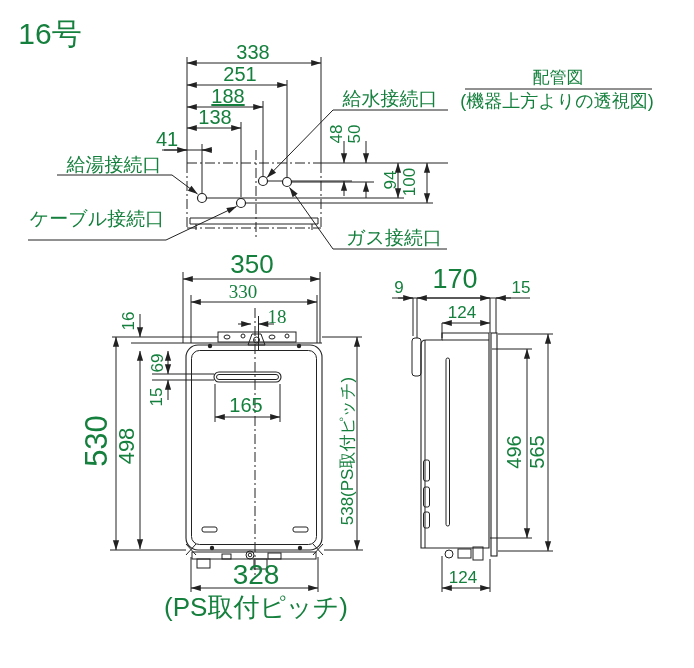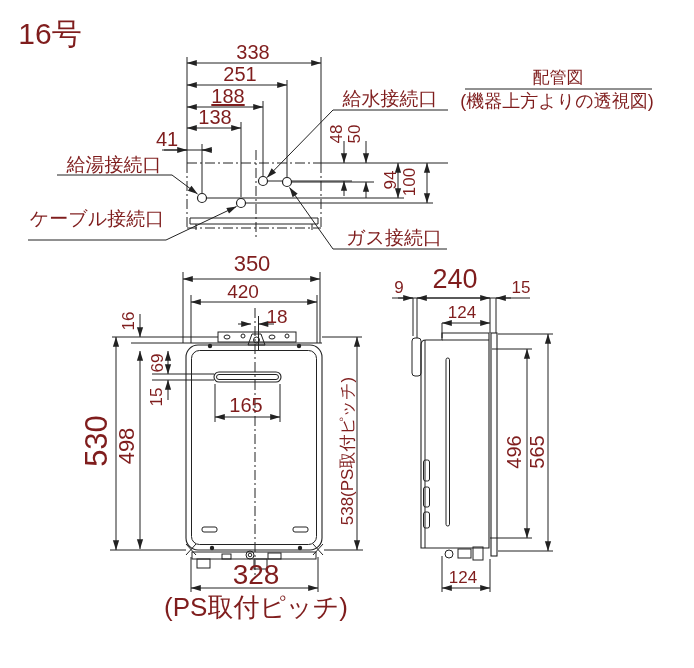--- a/index.html
+++ b/index.html
@@ -1,28 +1,28 @@
 <!DOCTYPE html>
 <html><head>
 <meta charset="utf-8">
 <style>
   html,body{margin:0;padding:0;background:#fff;}
   #stage{position:relative;width:694px;height:668px;background:#fff;overflow:hidden;
-         font-family:"Liberation Sans","DejaVu Sans",sans-serif;color:#7f1d1d;}
+         font-family:"Liberation Sans","DejaVu Sans",sans-serif;color:#15803d;}
   svg{position:absolute;left:0;top:0;overflow:visible;}
   .ln{stroke:#222;stroke-width:1.1;fill:none;}
   .thin{stroke:#222;stroke-width:1;fill:none;}
   .dd{stroke:#222;stroke-width:1;fill:none;stroke-dasharray:10 3 2 3;}
   .fillb{fill:#222;stroke:none;}
   .wfill{fill:#fff;stroke:#222;stroke-width:1.2;}
   .t{position:absolute;transform:translate(-50%,-50%);white-space:nowrap;line-height:1;
      letter-spacing:0;}
   .tv{position:absolute;transform:translate(-50%,-50%) rotate(-90deg);white-space:nowrap;line-height:1;}
-  .f15{font-size:18px;} .f17{font-size:17px;} .f19{font-size:19px;} .f20{font-size:20px;}
-  .f21{font-size:26px;} .f24{font-size:28px;} .f26{font-size:22px;text-align:center;} .f27{font-size:27px;}
+  .f15{font-size:18px;} .f17{font-size:17px;} .f19{font-size:19px;font-family:Liberation Serif, serif;} .f20{font-size:20px;}
+  .f21{font-size:26px;} .f24{font-size:28px;} .f26{font-size:26px;text-align:center;} .f27{font-size:27px;}
   .f30{font-size:30px;} .f31{font-size:31px;} .f22{font-size:22px;}
 </style>
 </head>
 <body>
 
 <div id="stage">
 
   <svg width="694" height="668" viewBox="0 0 694 668">
     <defs>
       <marker id="ar" orient="auto" markerUnits="userSpaceOnUse" markerWidth="12" markerHeight="10" refX="10.3" refY="4">
@@ -186,33 +186,33 @@
   <span class="tv f17" style="left:409px;top:182px;">100</span>
 
   <span class="t f19" style="left:390px;top:98px;">給水接続口</span>
   <span class="t f19" style="left:114px;top:164px;">給湯接続口</span>
   <span class="t f19" style="left:97px;top:218px;">ケーブル接続口</span>
   <span class="t f19" style="left:394px;top:237px;">ガス接続口</span>
   <span class="t f17" style="left:558px;top:77px;">配管図</span>
   <span class="t f15" style="left:557px;top:101px;">(機器上方よりの透視図)</span>
 
   <span class="t f26" style="left:252px;top:264px;">350</span>
-  <span class="t f19" style="left:243px;top:291px;">420</span>
+  <span class="t f19" style="left:243px;top:291px;">330</span>
   <span class="t f19" style="left:277px;top:316px;">18</span>
   <span class="tv f17" style="left:128px;top:321px;">16</span>
   <span class="tv f17" style="left:157px;top:363px;">69</span>
   <span class="tv f17" style="left:156px;top:397px;">15</span>
   <span class="tv f31" style="left:96px;top:441px;">530</span>
   <span class="tv f22" style="left:127px;top:446px;">498</span>
   <span class="tv f17" style="left:347px;top:451px;">538(PS取付ピッチ)</span>
   <span class="t f20" style="left:246px;top:405px;">165</span>
   <span class="t f24" style="left:256px;top:575px;">328</span>
   <span class="t f21" style="left:256px;top:607px;">(PS取付ピッチ)</span>
 
   <span class="t f17" style="left:399px;top:287px;">9</span>
-  <span class="t f27" style="left:455px;top:279px;">240</span>
+  <span class="t f27" style="left:455px;top:279px;">170</span>
   <span class="t f17" style="left:521px;top:287px;">15</span>
   <span class="t f17" style="left:462px;top:312px;">124</span>
   <span class="tv f20" style="left:514px;top:452px;">496</span>
   <span class="tv f20" style="left:537px;top:452px;">565</span>
   <span class="t f17" style="left:463px;top:577px;">124</span>
 
 </div>
 
 </body></html>

